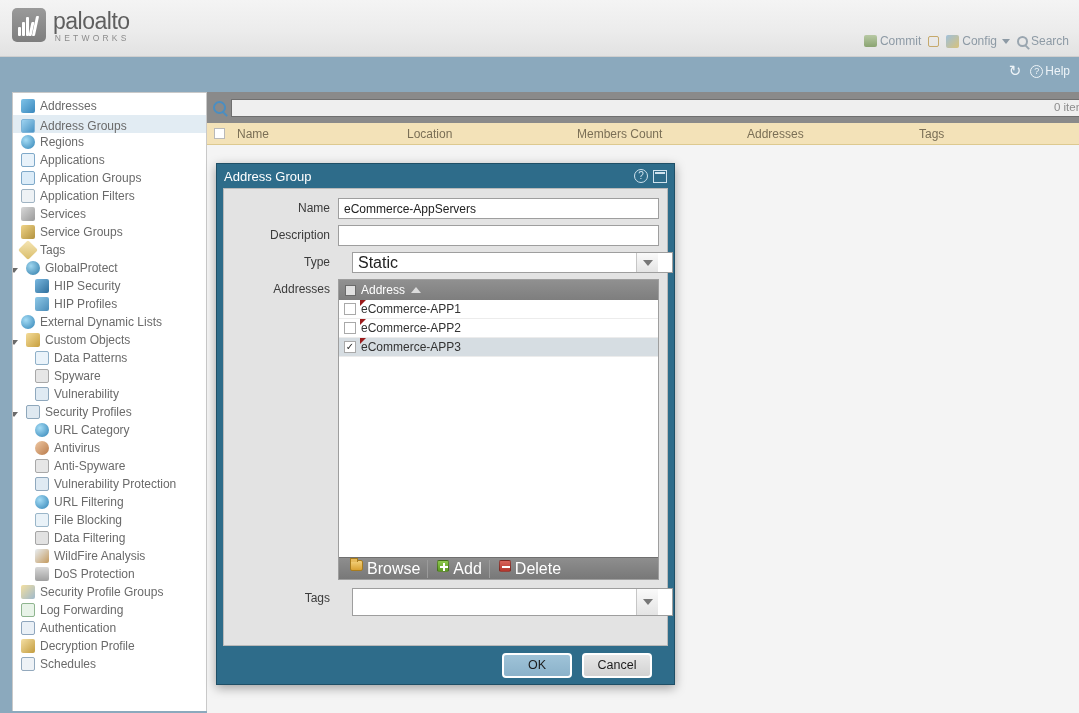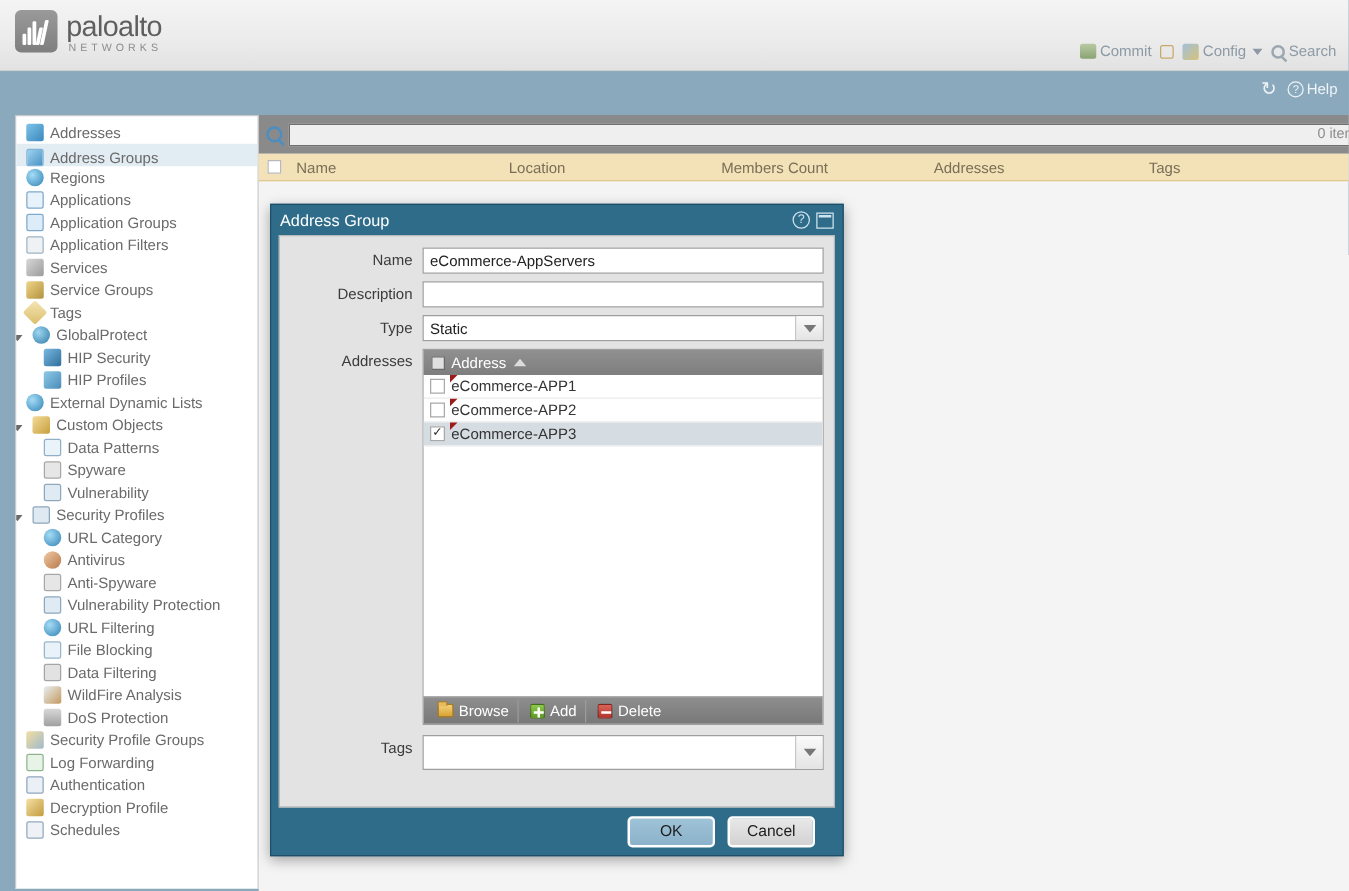--- a/index.html
+++ b/index.html
@@ -165,22 +165,22 @@
   }
   .fctl { flex: 1; }
   .tinput {
     width: 100%; height: 21px; border: 1px solid #9e9e9e; background: #fff;
     font-family: "Liberation Sans", sans-serif; font-size: 12px; color: #222;
     padding: 0 5px; outline: none;
   }
   .sel-wrap { position: relative; width: 100%; }
   .sel-box {
     width: 100%; height: 21px; border: 1px solid #9e9e9e; background: #fff;
-    font-size: 12px; color: #222; line-height: 20px; padding: 0 26px 0 5px;
-    cursor: pointer; overflow: hidden; white-space: nowrap;
+    font-size: 16px; color: #222; line-height: 20px; padding: 0 26px 0 5px;
+    cursor: pointer; overflow: hidden; white-space: nowrap; margin-left: 14px;
   }
   .caret {
     position: absolute; right: 1px; top: 1px; width: 22px; height: 19px;
     background: linear-gradient(to bottom,#fafafa,#e4e4e4); border-left: 1px solid #c6c6c6;
     display: flex; align-items: center; justify-content: center; cursor: pointer;
   }
   .caret::after {
     content:""; border-left:5px solid transparent; border-right:5px solid transparent;
     border-top:6px solid #777;
   }
@@ -215,22 +215,22 @@
   .dirty {
     position: absolute; left: 21px; top: 0;
     width: 0; height: 0; border-top: 6px solid #9b1b1b; border-right: 6px solid transparent;
   }
   .addr-toolbar {
     height: 22px; background: linear-gradient(to bottom,#8e8e8e,#787878);
     display: flex; align-items: center; gap: 2px; padding-left: 4px;
     border-top: 1px solid #6f6f6f;
   }
   .tb-btn {
-    display: flex; align-items: center; gap: 4px; padding: 0 7px; height: 18px;
-    color: #fff; font-size: 12px; cursor: pointer; border-right: 1px solid #9b9b9b;
+    display: flex; gap: 4px; padding: 0 7px; height: 18px;
+    color: #fff; font-size: 16px; cursor: pointer; border-right: 1px solid #9b9b9b;
   }
   .plus-ic, .minus-ic {
     width: 12px; height: 12px; border-radius: 2px; position: relative;
     display: inline-block; border: 1px solid rgba(0,0,0,.3);
   }
   .plus-ic { background: linear-gradient(to bottom,#8ec84f,#5d9c23); }
   .minus-ic { background: linear-gradient(to bottom,#d9635a,#b3362c); }
   .plus-ic::before, .plus-ic::after, .minus-ic::after {
     content:""; position:absolute; background:#fff;
   }

